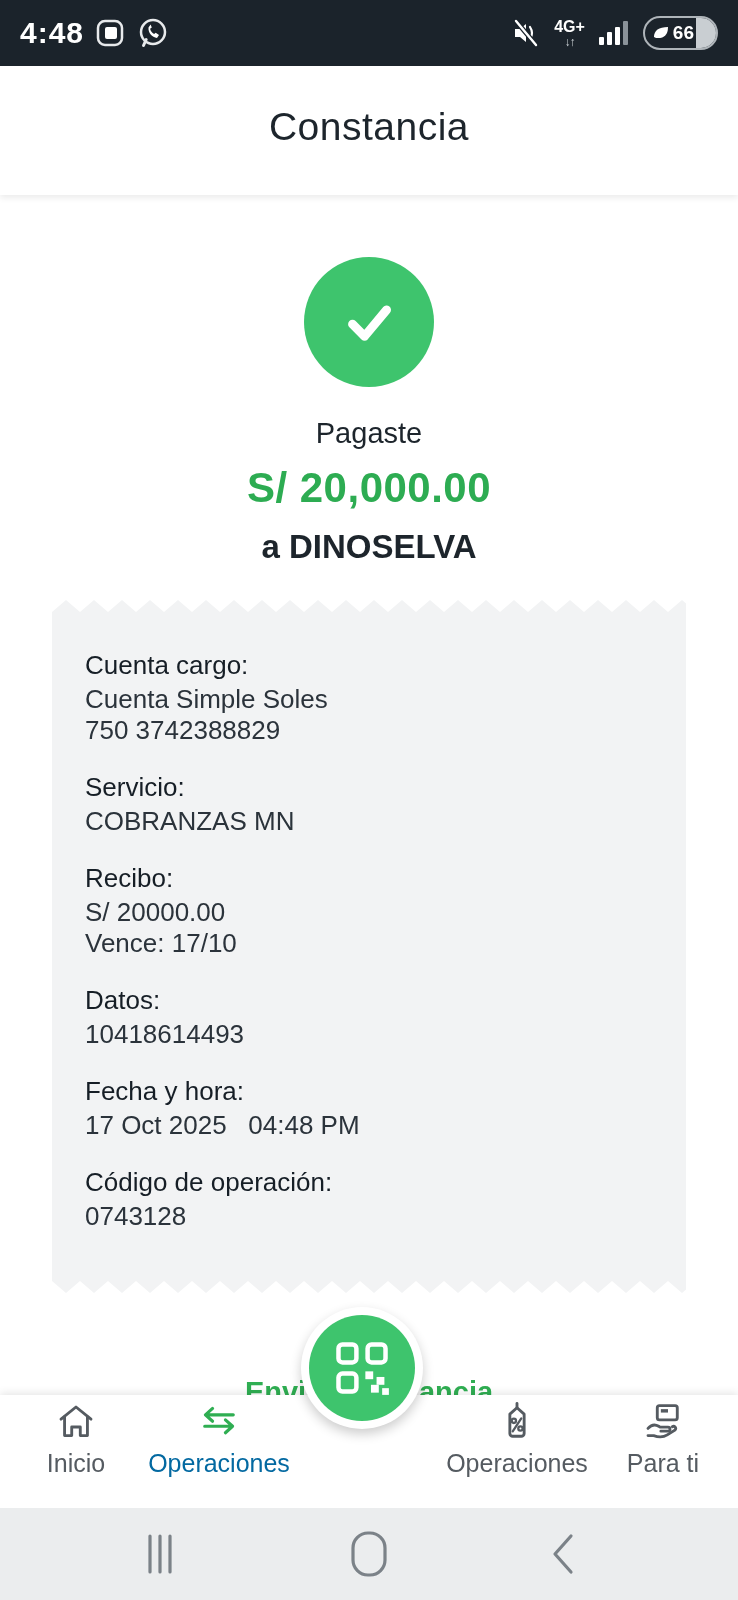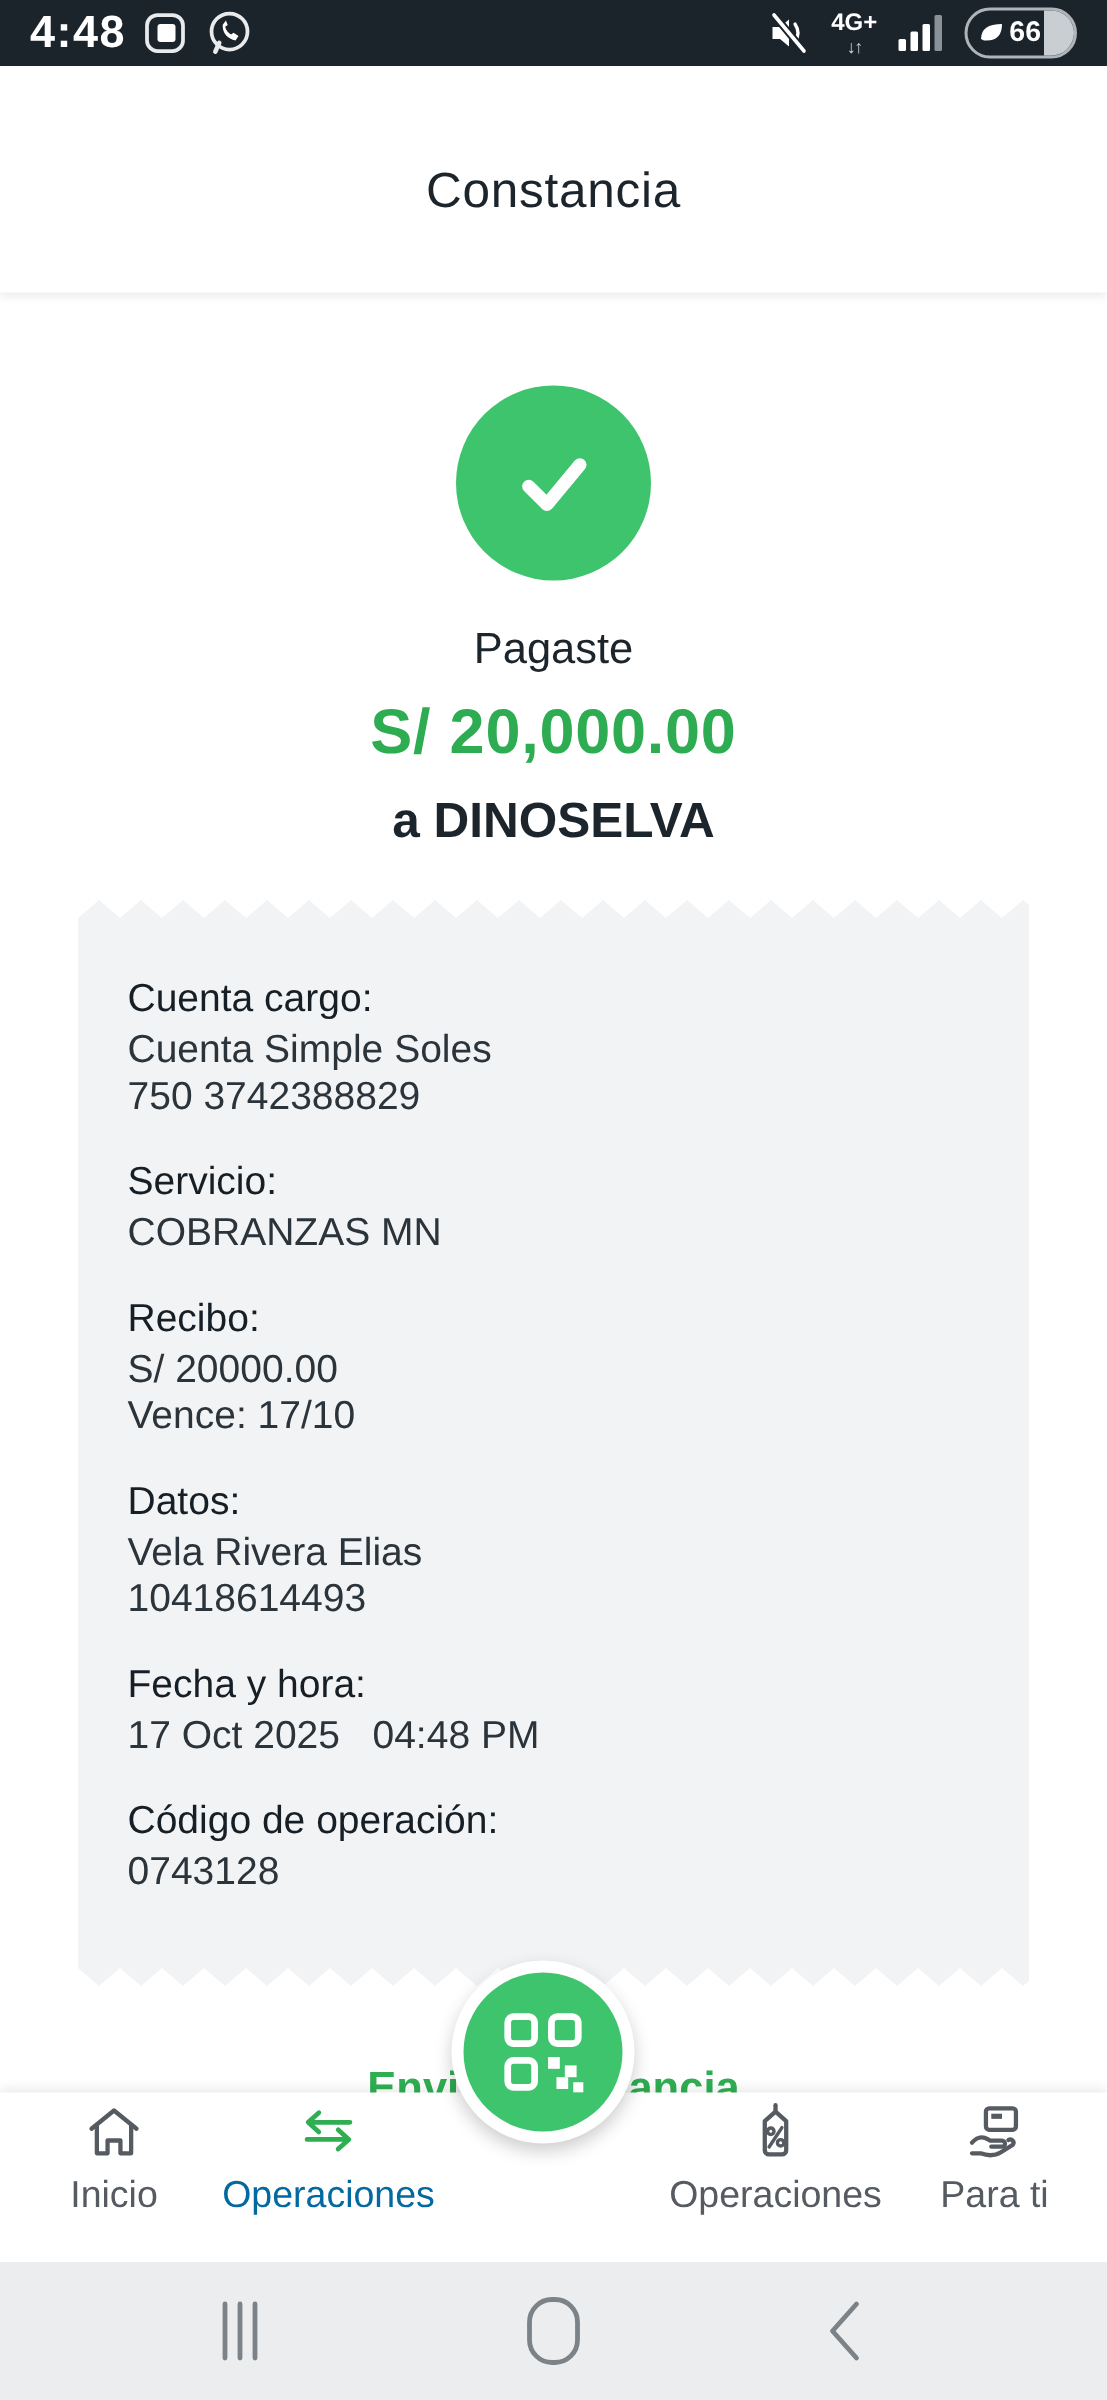--- a/index.html
+++ b/index.html
@@ -6,21 +6,21 @@
   html,body { width:738px; height:1600px; }
   body {
     position: relative;
     background:#ffffff;
     font-family:"Liberation Sans", sans-serif;
     overflow:hidden;
     color:#1d252c;
   }
   
   .status-bar{
-    position:absolute; top:0; left:0; right:0; height:44px;
+    position:absolute; top:0; left:0; right:0; height:66px;
     background:#1b232b; color:#fff;
     display:flex; align-items:center; justify-content:space-between;
     padding:0 20px; z-index:6;
   }
   .sb-left{ display:flex; align-items:center; gap:10px; }
   .sb-right{ display:flex; align-items:center; gap:12px; }
   .sb-time{ font-size:30px; font-weight:bold; letter-spacing:1px; }
   .sb-icon{ display:block; }
   .network-wrap{ display:flex; flex-direction:column; align-items:center; line-height:1; }
   .network-label{ font-size:16px; font-weight:bold; }
@@ -30,21 +30,21 @@
     border:2px solid #aeb4b9; overflow:hidden; padding-left:6px; background:#1b232b;
   }
   .battery-num{ font-size:19px; font-weight:bold; color:#fff; padding:0 2px 0 2px; }
   .battery-fill{ width:20px; height:34px; background:#c9ced2; }
   
   .header{
     position:absolute; top:58px; left:0; right:0; height:137px;
     background:#fff; display:flex; align-items:center; justify-content:center;
     box-shadow:0 3px 6px rgba(0,0,0,0.08); z-index:2;
   }
-  .header-title{ font-size:33px; color:#1d252c; letter-spacing:0.5px; }
+  .header-title{ font-size:39px; color:#1d252c; letter-spacing:0.5px; }
   
   .content{ position:absolute; top:195px; left:0; right:0; z-index:1; }
   .check-circle{
     width:130px; height:130px; border-radius:50%;
     margin:62px auto 0; display:flex; align-items:center; justify-content:center;
   }
   .pagaste{ margin-top:30px; text-align:center; font-size:29px; color:#1d252c; }
   .amount{ margin-top:14px; text-align:center; font-size:42px; font-weight:bold; letter-spacing:0.5px; }
   .recipient{ margin-top:16px; text-align:center; font-size:33px; font-weight:bold; color:#1d252c; }
   
@@ -167,21 +167,20 @@
         <div class="section-label">Servicio:</div>
         <div class="section-line">COBRANZAS MN</div>
       </div>
       <div class="section">
         <div class="section-label">Recibo:</div>
         <div class="section-line">S/ 20000.00</div>
         <div class="section-line">Vence: 17/10</div>
       </div>
       <div class="section">
         <div class="section-label">Datos:</div>
-        <div class="section-line">Vela Rivera Elias</div>
         <div class="section-line">10418614493</div>
       </div>
       <div class="section">
         <div class="section-label">Fecha y hora:</div>
         <div class="section-line">17 Oct 2025   04:48 PM</div>
       </div>
       <div class="section">
         <div class="section-label">Código de operación:</div>
         <div class="section-line">0743128</div>
       </div>

